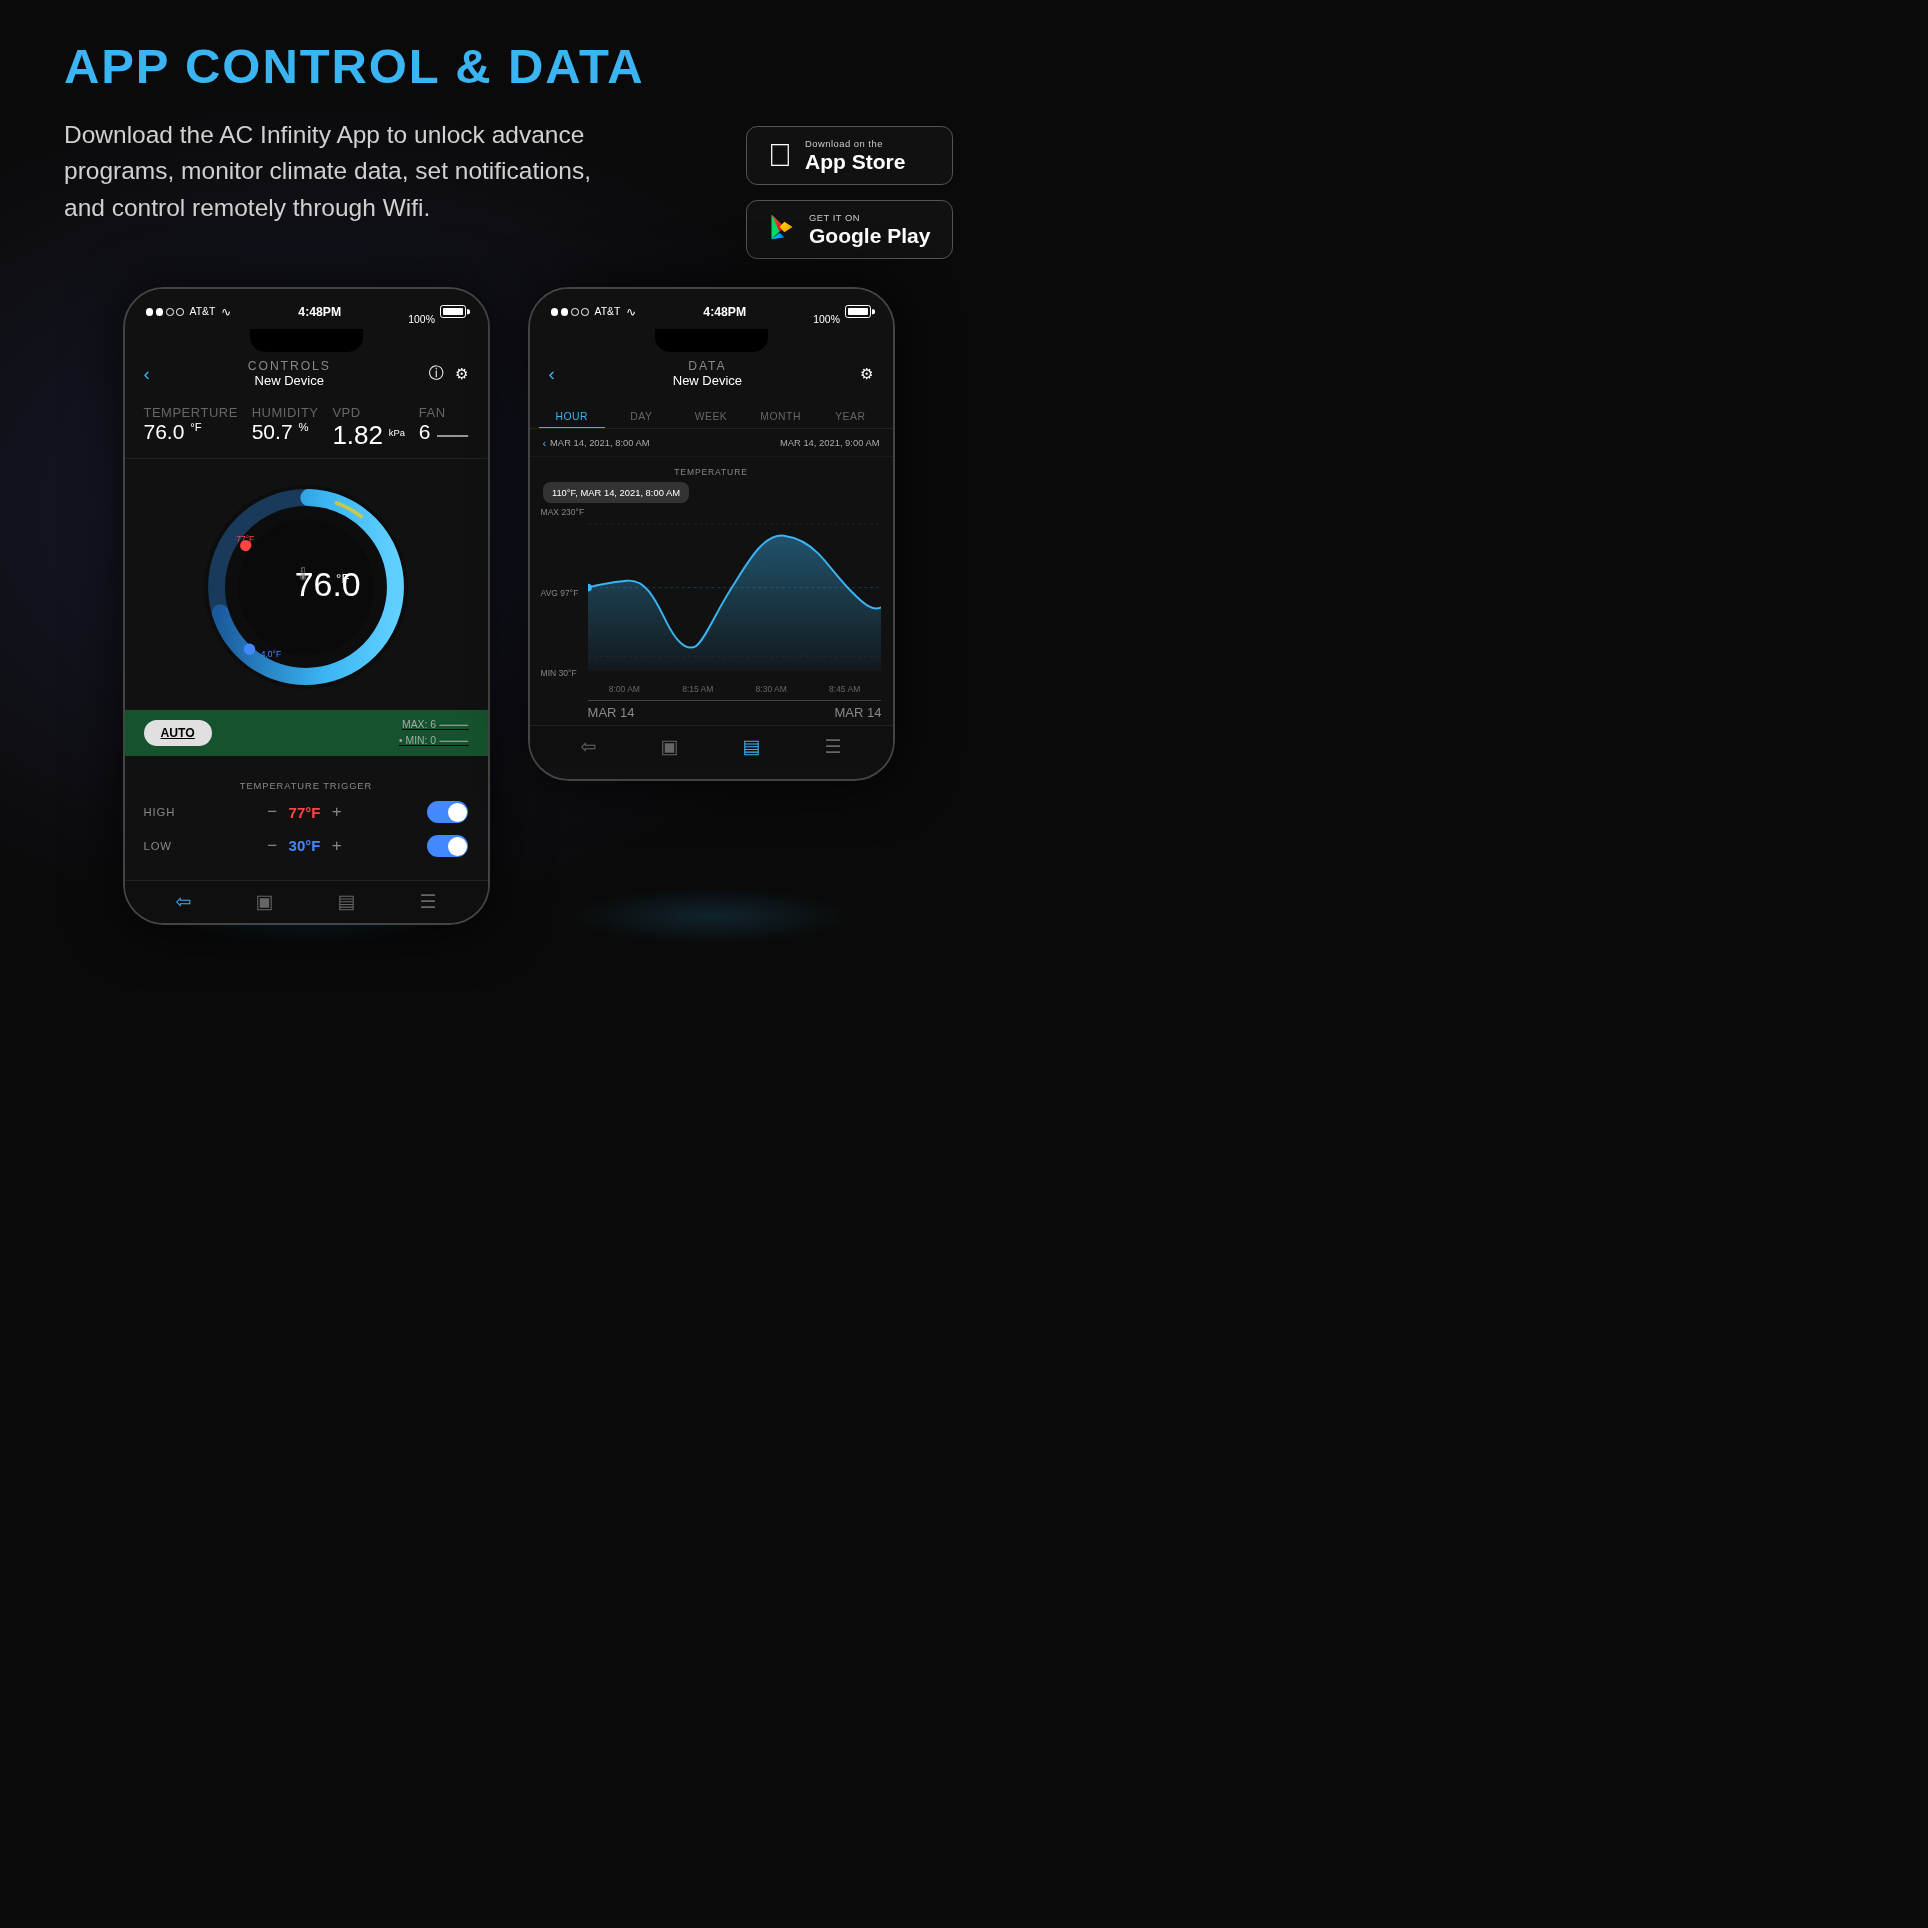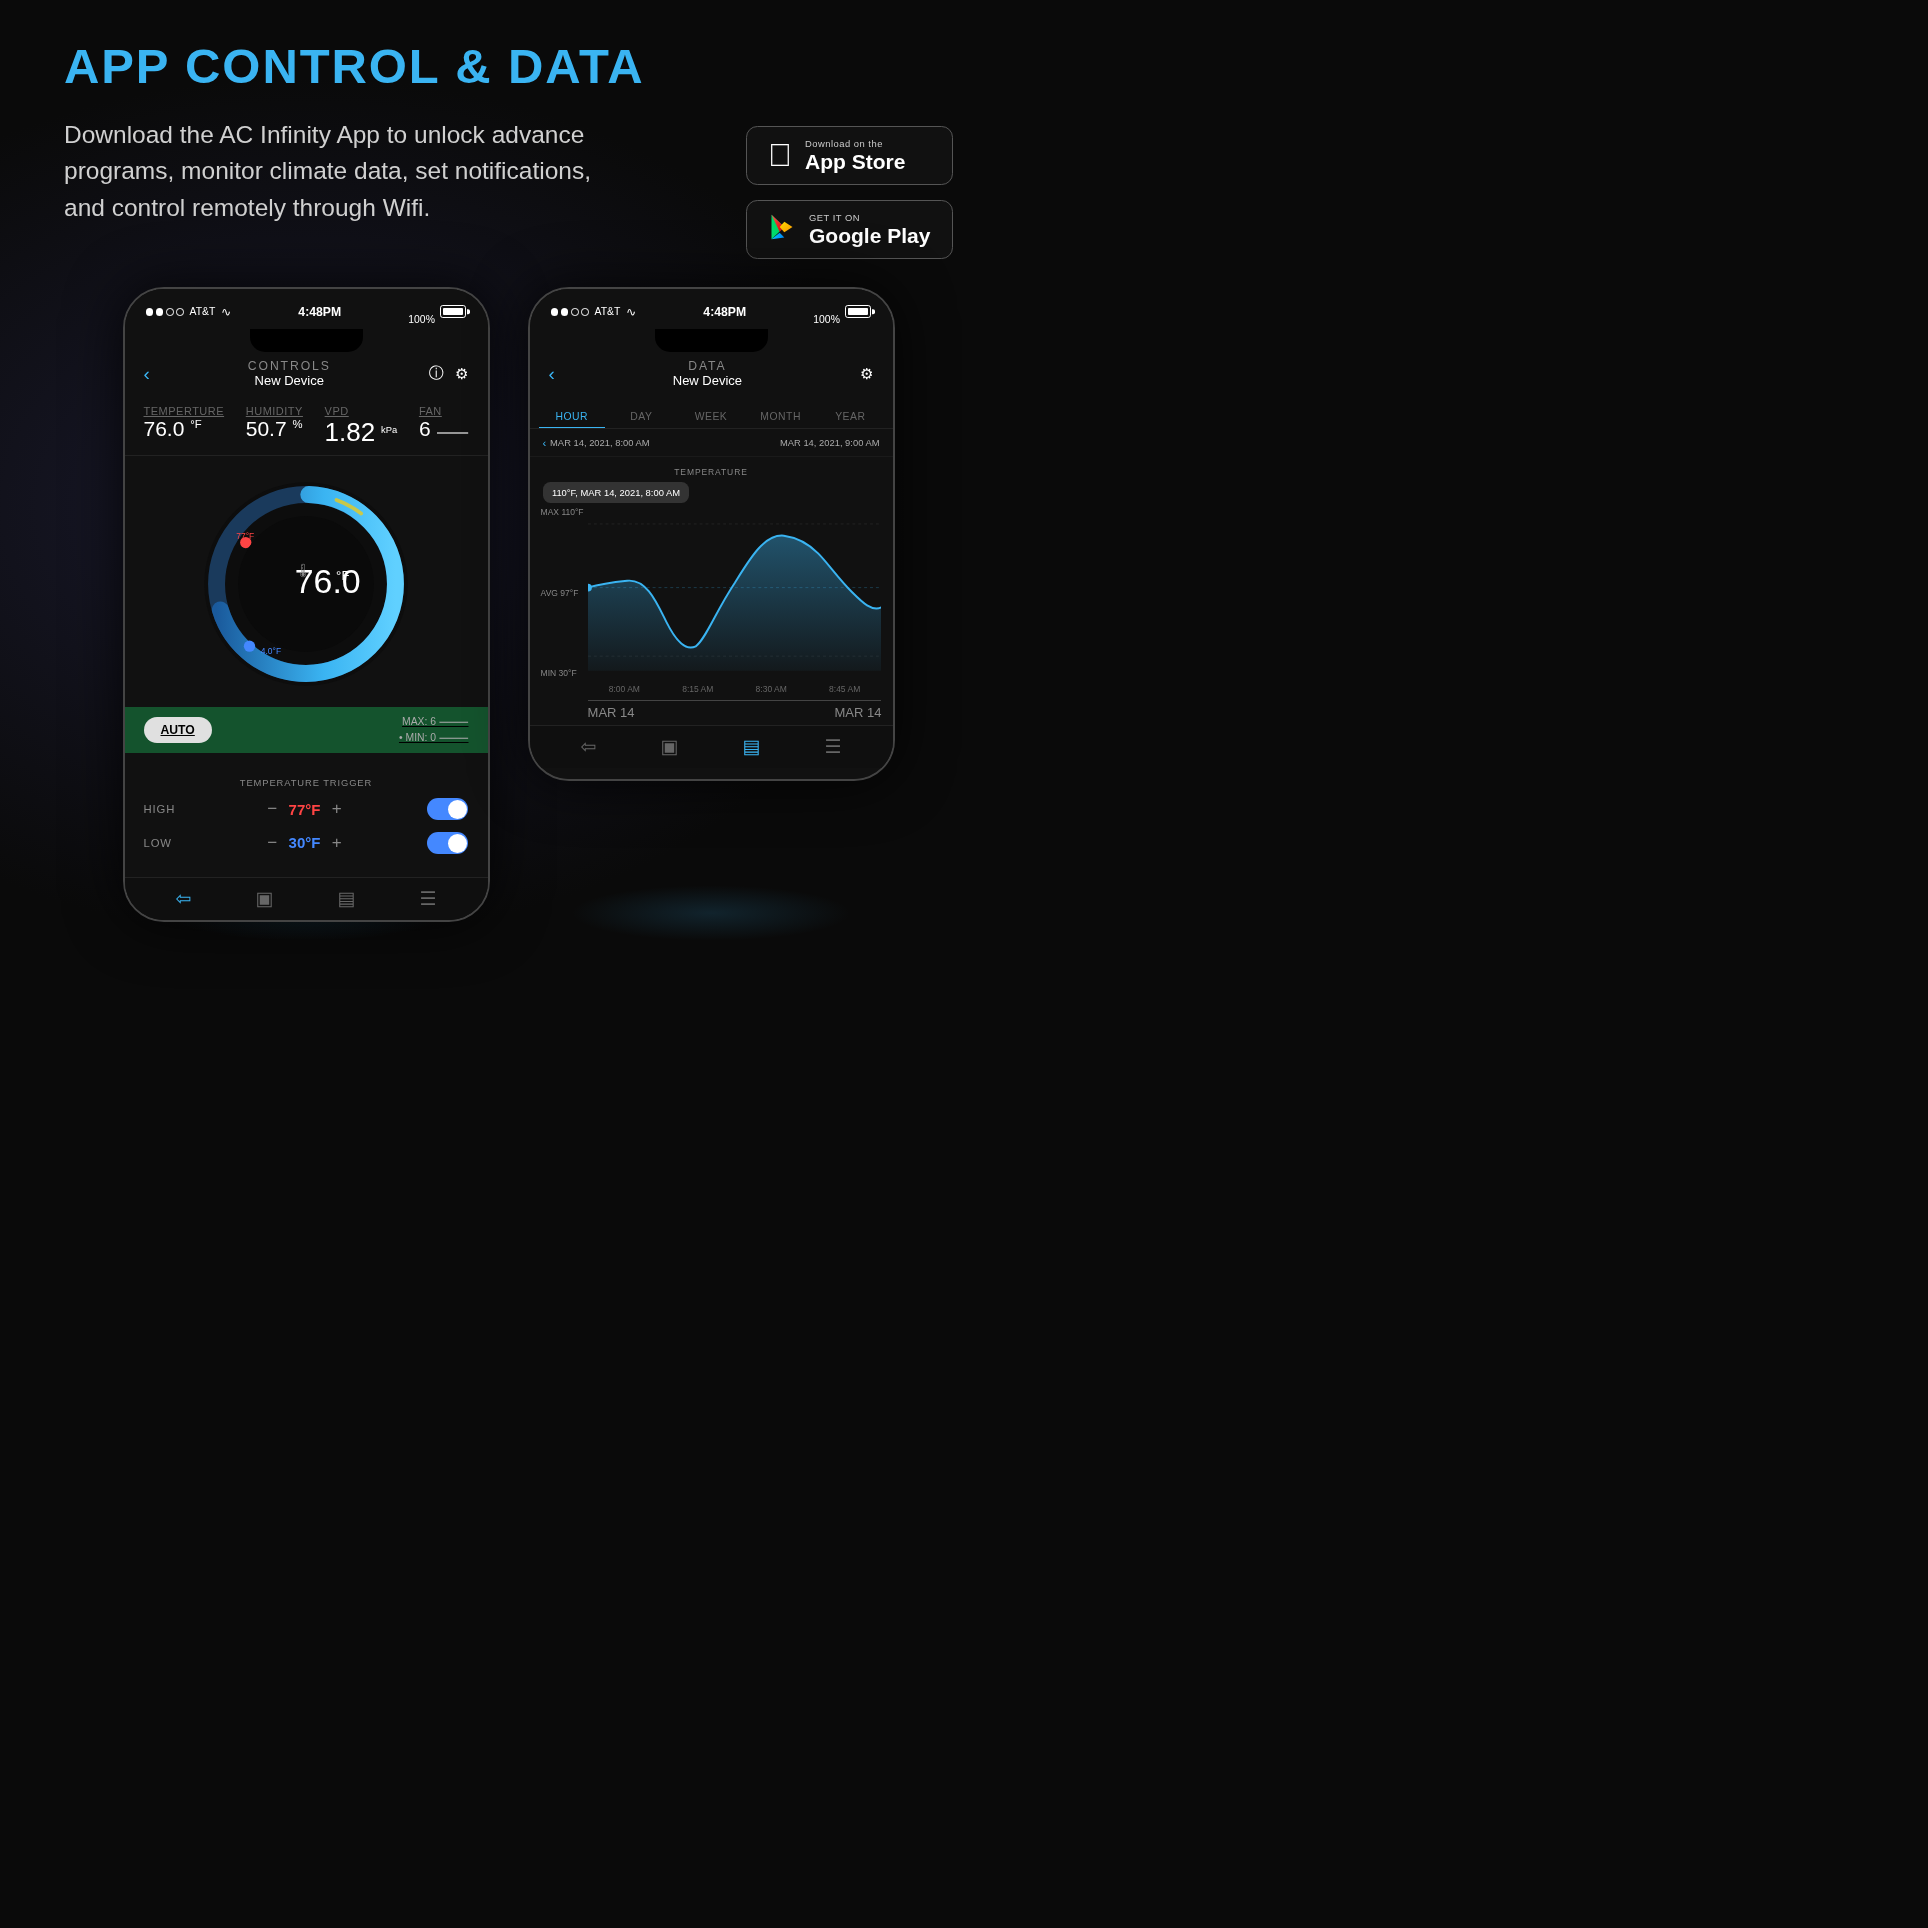--- a/index.html
+++ b/index.html
@@ -274,25 +274,24 @@
       border-bottom: 0.9px solid #222;
       background: #111;
     }
 
     .sensor-item {
       display: flex;
       flex-direction: column;
     }
 
     .sensor-label {
-      font-size: 11px;
+      font-size: 13px;
       color: #666;
       text-transform: uppercase;
       letter-spacing: 0.5px;
-      text-decoration: underline;
     }
 
     .sensor-value {
       font-size: 21px;
       color: #fff;
       font-weight: 300;
     }
 
     .sensor-value.fan {
       font-size: 21px;
@@ -813,21 +812,21 @@
           <div class="chart-section">
             <div class="chart-title">TEMPERATURE</div>
 
             
             <div class="chart-tooltip">110°F, MAR 14, 2021, 8:00 AM</div>
 
             
             <div class="chart-area">
               
               <div class="chart-labels-y">
-                <span class="chart-y-label">MAX 110°F</span>
+                <span class="chart-y-label">MAX 230°F</span>
                 <span class="chart-y-label">AVG 97°F</span>
                 <span class="chart-y-label">MIN 30°F</span>
               </div>
 
               
               <svg class="chart-svg" viewBox="0 0 300 160" style="margin-left: 47px; width: calc(100% - 47px);">
 
                 <line x1="0" y1="10" x2="300" y2="10" stroke="#333" stroke-width="0.5" stroke-dasharray="3,3"></line>
                 <line x1="0" y1="75" x2="300" y2="75" stroke="#3ab4f2" stroke-width="0.5" stroke-dasharray="3,3" opacity="0.5"></line>
                 <line x1="0" y1="145" x2="300" y2="145" stroke="#333" stroke-width="0.5" stroke-dasharray="3,3"></line>

